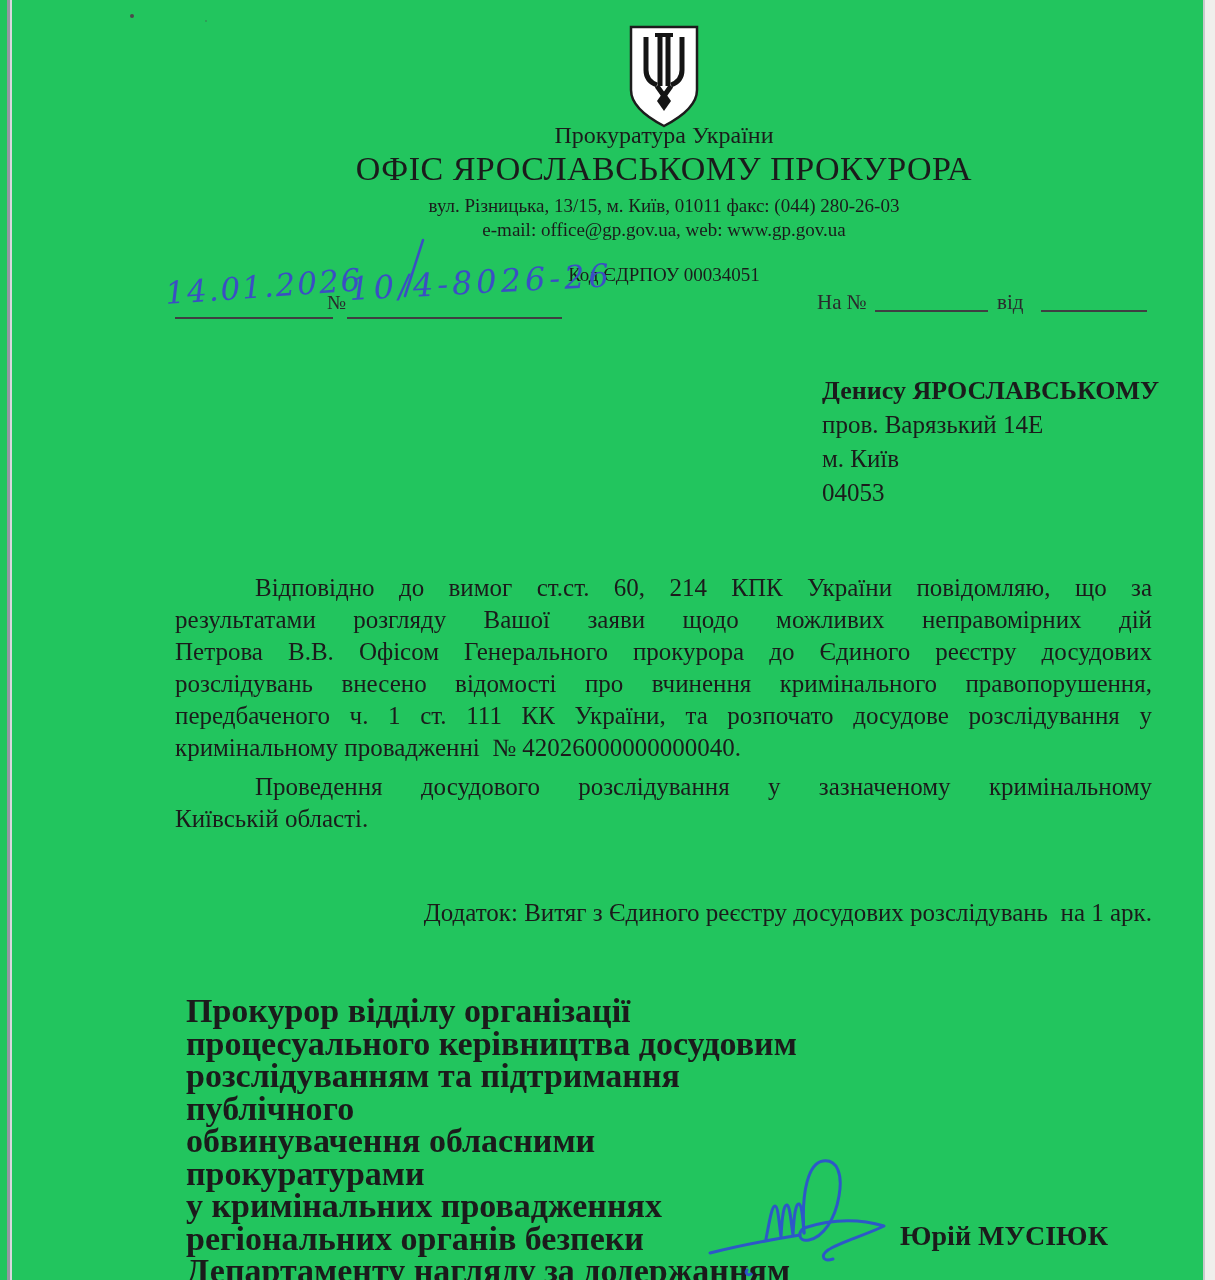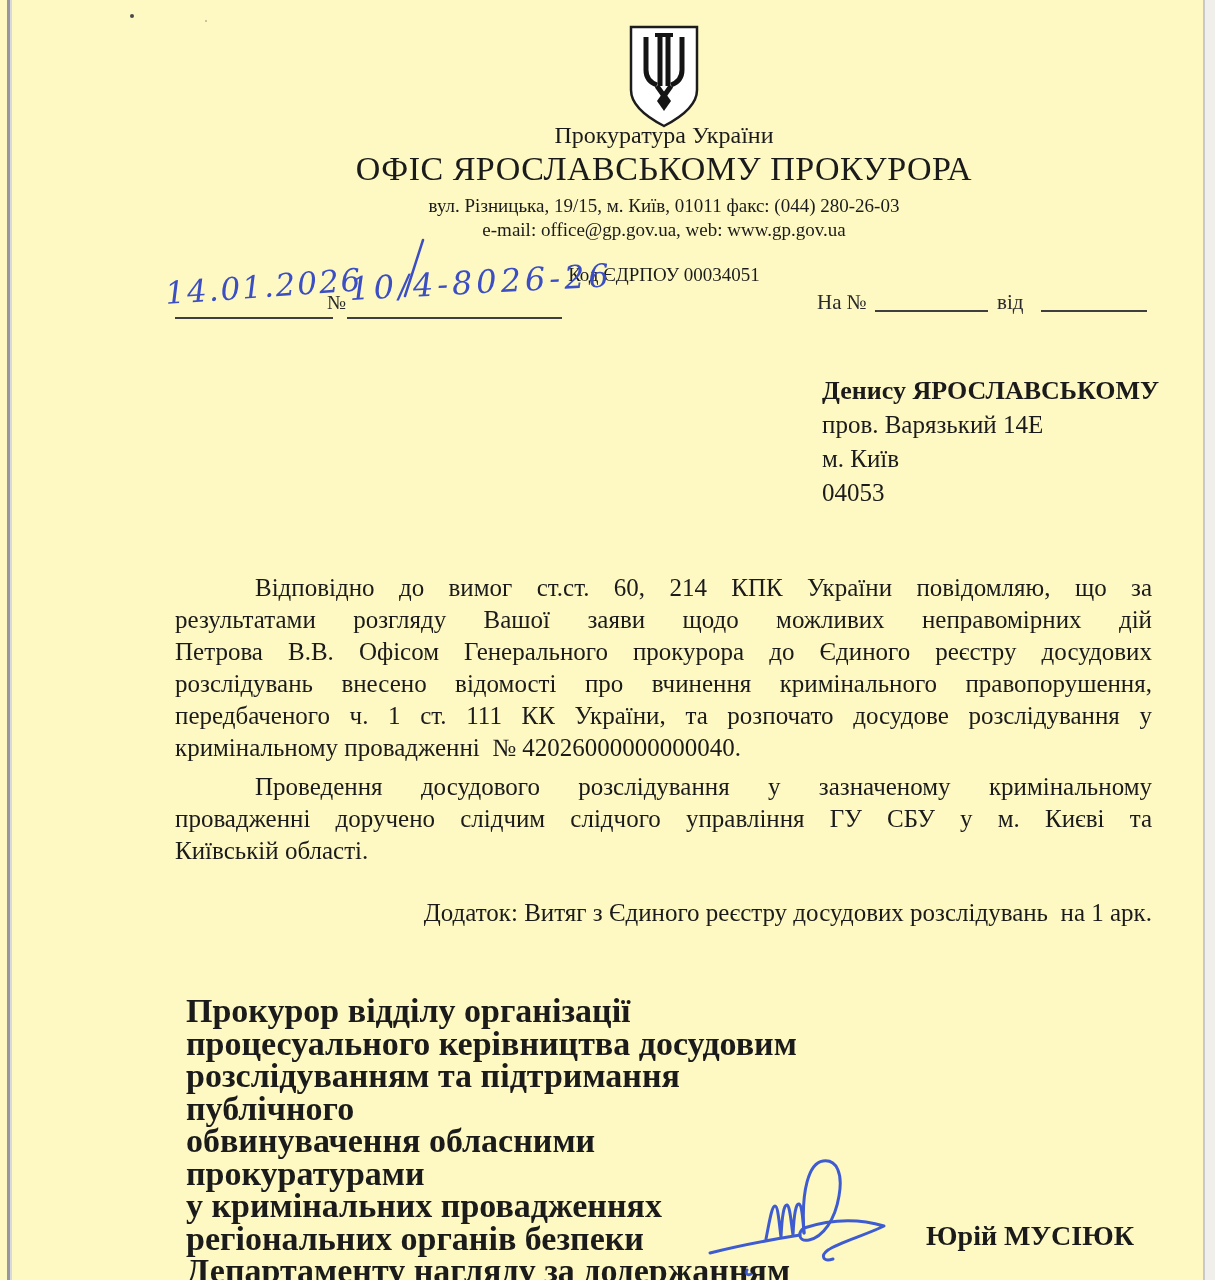--- a/index.html
+++ b/index.html
@@ -1,18 +1,18 @@
 <!DOCTYPE html>
 <html><head>
 <meta charset="utf-8">
 <style>
   html,body{margin:0;padding:0;background:#e9e9e9;}
   .page{
     position:relative; width:1215px; height:1280px; margin:0 auto;
-    background:#fef9c3; overflow:hidden;
+    background:#22c55e; overflow:hidden;
     font-family:"Liberation Serif", serif; color:#1b1b1b;
   }
   
   .edge-left{position:absolute;left:7px;top:0;width:3px;height:1280px;background:#9797a2;}
   .edge-left2{position:absolute;left:10px;top:0;width:2px;height:1280px;background:#d8d8dd;}
   .edge-right-band{position:absolute;left:1205px;top:0;width:10px;height:1280px;background:#f0efec;}
   .edge-right-line{position:absolute;left:1203px;top:0;width:2px;height:1280px;background:#c9c9cc;}
   .speck{position:absolute;border-radius:50%;background:#4a4a4a;}
   
   .letterhead{position:absolute;left:164px;top:0;width:1000px;text-align:center;}
@@ -32,21 +32,21 @@
   
   .bodyblock{position:absolute;left:175px;width:977px;font-size:25px;}
   .p1{top:572px;} .p2{top:771px;}
   .bline{height:32px;line-height:32px;text-align:justify;text-align-last:justify;white-space:pre-wrap;}
   .bline.first{padding-left:80px;}
   .bline.last{text-align:left;text-align-last:left;}
   .attach{position:absolute;left:175px;top:899px;width:977px;font-size:25px;white-space:pre-wrap;text-align:right;}
   
   .sigblock{position:absolute;left:186px;top:995px;width:640px;font-size:34px;font-weight:bold;line-height:32.5px;}
   .sig-svg{position:absolute;left:690px;top:1140px;width:200px;height:140px;}
-  .signer{position:absolute;left:900px;top:1220px;width:260px;text-align:center;font-size:28px;font-weight:bold;}
+  .signer{position:absolute;left:900px;top:1220px;width:260px;font-size:28px;font-weight:bold;}
 </style>
 </head>
 <body>
 
 <div class="page">
 
   <div class="edge-left"></div>
   <div class="edge-left2"></div>
   <div class="edge-right-band"></div>
   <div class="edge-right-line"></div>
@@ -62,21 +62,21 @@
       <path d="M41,11 v51"></path>
       <path d="M30,62 l7,10 7,-10"></path>
     </g>
     <path d="M28,9 h18 v4 h-18 z" fill="#141414"></path>
     <path d="M37,67 l7,10 -7,10 -7,-10 z" fill="#141414"></path>
   </svg>
 
   <div class="letterhead">
     <div class="org-small">Прокуратура України</div>
     <div class="org-large">ОФІС ЯРОСЛАВСЬКОМУ ПРОКУРОРА</div>
-    <div class="addr l1">вул. Різницька, 19/15, м. Київ, 01011 факс: (044) 280-26-03</div>
+    <div class="addr l1">вул. Різницька, 13/15, м. Київ, 01011 факс: (044) 280-26-03</div>
     <div class="addr l2">e-mail: office@gp.gov.ua, web: www.gp.gov.ua</div>
     <div class="addr l3">Код ЄДРПОУ 00034051</div>
   </div>
 
   <div class="uline" style="left:175px;top:317px;width:158px;"></div>
   <div class="ref-label" style="left:327px;top:291px;font-size:20px;">№</div>
   <div class="uline" style="left:347px;top:317px;width:215px;"></div>
 
   <svg class="hw-svg" viewBox="0 0 540 95">
     <path d="M273,2 L255,58" stroke="#3b4ec4" stroke-width="2.5" fill="none" stroke-linecap="round"></path>
@@ -100,21 +100,20 @@
     <div class="bline first">Відповідно до вимог ст.ст. 60, 214 КПК України повідомляю, що за</div>
     <div class="bline">результатами розгляду Вашої заяви щодо можливих неправомірних дій</div>
     <div class="bline">Петрова В.В. Офісом Генерального прокурора до Єдиного реєстру досудових</div>
     <div class="bline">розслідувань внесено відомості про вчинення кримінального правопорушення,</div>
     <div class="bline">передбаченого ч. 1 ст. 111 КК України, та розпочато досудове розслідування у</div>
     <div class="bline last">кримінальному провадженні  № 42026000000000040.</div>
   </div>
 
   <div class="bodyblock p2">
     <div class="bline first">Проведення досудового розслідування у зазначеному кримінальному</div>
-    <div class="bline">провадженні доручено слідчим слідчого управління ГУ СБУ у м. Києві та</div>
     <div class="bline last">Київській області.</div>
   </div>
 
   <div class="attach">Додаток: Витяг з Єдиного реєстру досудових розслідувань  на 1 арк.</div>
 
   <div class="sigblock">
     <div>Прокурор відділу організації</div>
     <div>процесуального керівництва досудовим</div>
     <div>розслідуванням та підтримання публічного</div>
     <div>обвинувачення обласними прокуратурами</div>

